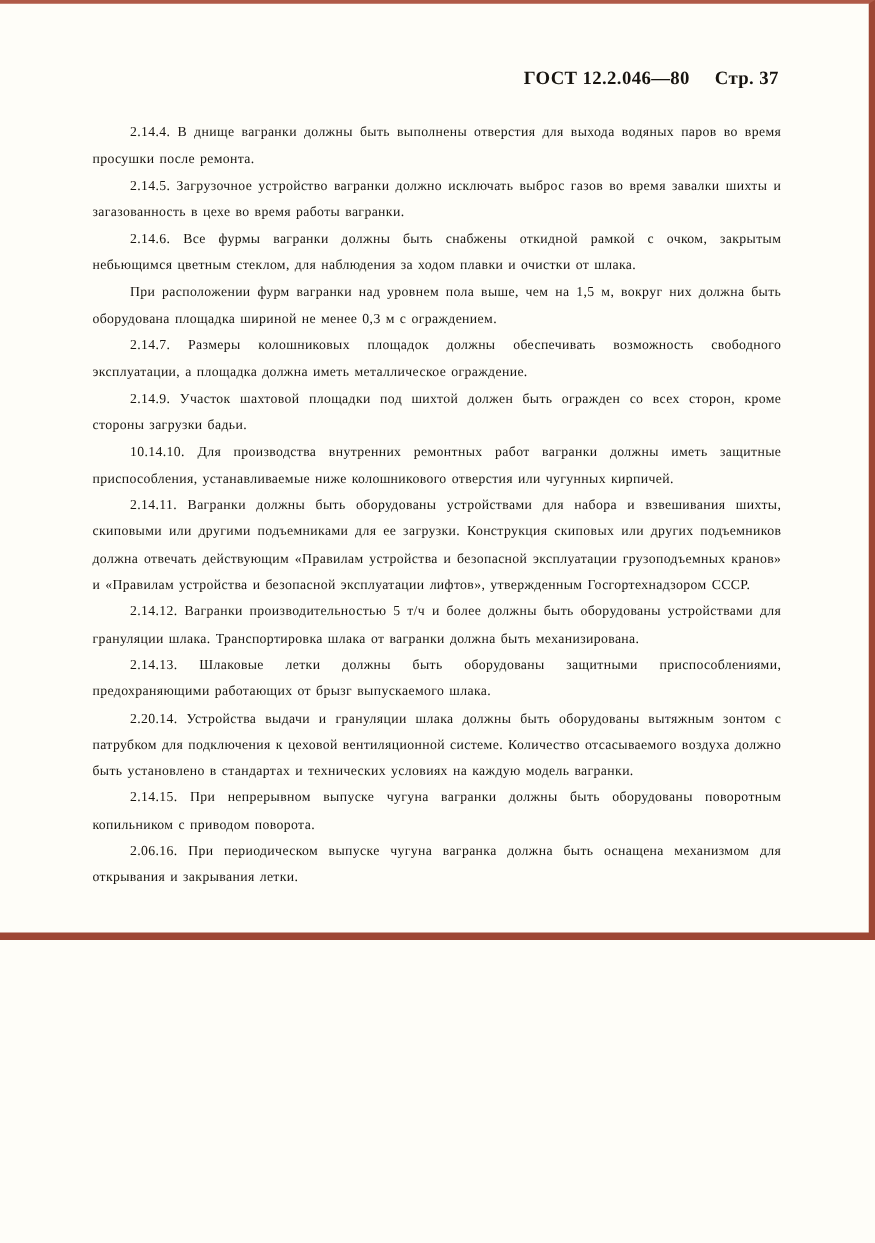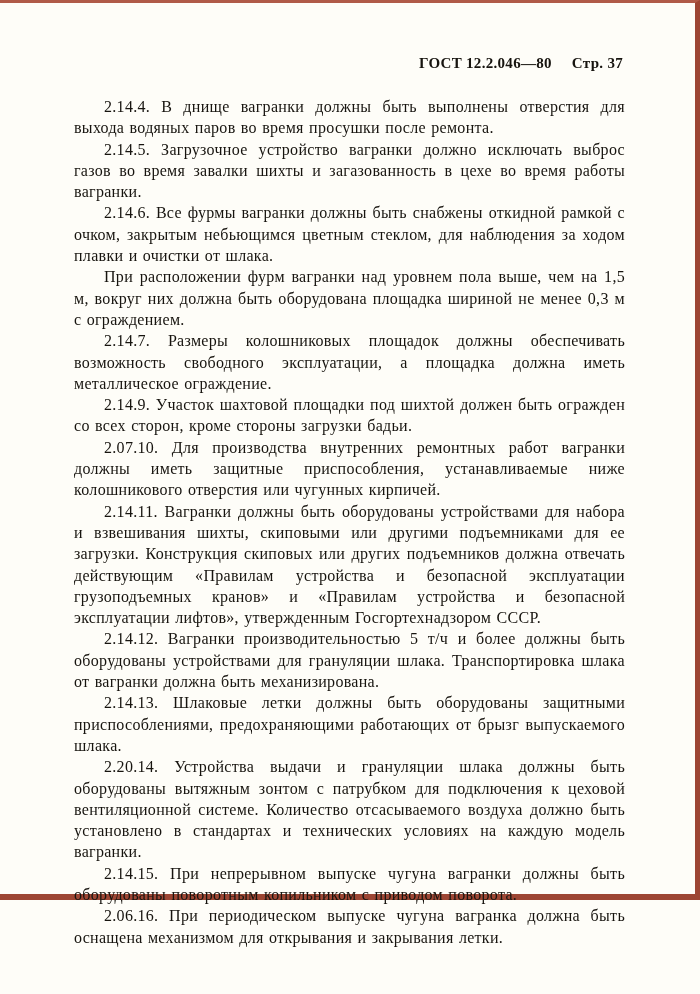--- a/index.html
+++ b/index.html
@@ -10,21 +10,21 @@
     width: 700px;
     height: 994px;
     overflow: hidden;
     background: #fefdf8;
     font-family: "Liberation Serif", "DejaVu Serif", serif;
     color: #17140f;
   }
   .page {
     box-sizing: border-box;
     width: 700px;
-    height: 900px;
+    height: 752px;
     padding: 52px 70px 20px 74px;
     background: #fefdf8;
     border-top: 3px solid #b05a48;
     border-right: 5px solid #9d4634;
     border-bottom: 6px solid #9d4634;
   }
   .page-header {
     text-align: right;
     font-weight: bold;
     font-size: 15px;
@@ -33,21 +33,21 @@
     padding-right: 2px;
     white-space: nowrap;
   }
   .page-header .doc-num {
     margin-right: 20px;
   }
   .content p {
     margin: 0;
     text-indent: 30px;
     text-align: justify;
-    font-size: 16px;
+    font-size: 11px;
     line-height: 21.3px;
     letter-spacing: 0.3px;
     word-spacing: 1px;
   }
 </style>
 </head>
 <body>
 
 <div class="page">
 
@@ -55,21 +55,21 @@
     <span class="doc-num">ГОСТ 12.2.046—80</span><span class="page-num">Стр. 37</span>
   </div>
 
   <div class="content">
     <p>2.14.4. В днище вагранки должны быть выполнены отверстия для выхода водяных паров во время просушки после ремонта.</p>
     <p>2.14.5. Загрузочное устройство вагранки должно исключать выброс газов во время завалки шихты и загазованность в цехе во время работы вагранки.</p>
     <p>2.14.6. Все фурмы вагранки должны быть снабжены откидной рамкой с очком, закрытым небьющимся цветным стеклом, для наблюдения за ходом плавки и очистки от шлака.</p>
     <p>При расположении фурм вагранки над уровнем пола выше, чем на 1,5 м, вокруг них должна быть оборудована площадка шириной не менее 0,3 м с ограждением.</p>
     <p>2.14.7. Размеры колошниковых площадок должны обеспечивать возможность свободного эксплуатации, а площадка должна иметь металлическое ограждение.</p>
     <p>2.14.9. Участок шахтовой площадки под шихтой должен быть огражден со всех сторон, кроме стороны загрузки бадьи.</p>
-    <p>2.07.10. Для производства внутренних ремонтных работ вагранки должны иметь защитные приспособления, устанавливаемые ниже колошникового отверстия или чугунных кирпичей.</p>
+    <p>10.14.10. Для производства внутренних ремонтных работ вагранки должны иметь защитные приспособления, устанавливаемые ниже колошникового отверстия или чугунных кирпичей.</p>
     <p>2.14.11. Вагранки должны быть оборудованы устройствами для набора и взвешивания шихты, скиповыми или другими подъемниками для ее загрузки. Конструкция скиповых или других подъемников должна отвечать действующим «Правилам устройства и безопасной эксплуатации грузоподъемных кранов» и «Правилам устройства и безопасной эксплуатации лифтов», утвержденным Госгортехнадзором СССР.</p>
     <p>2.14.12. Вагранки производительностью 5 т/ч и более должны быть оборудованы устройствами для грануляции шлака. Транспортировка шлака от вагранки должна быть механизирована.</p>
     <p>2.14.13. Шлаковые летки должны быть оборудованы защитными приспособлениями, предохраняющими работающих от брызг выпускаемого шлака.</p>
     <p>2.20.14. Устройства выдачи и грануляции шлака должны быть оборудованы вытяжным зонтом с патрубком для подключения к цеховой вентиляционной системе. Количество отсасываемого воздуха должно быть установлено в стандартах и технических условиях на каждую модель вагранки.</p>
     <p>2.14.15. При непрерывном выпуске чугуна вагранки должны быть оборудованы поворотным копильником с приводом поворота.</p>
     <p>2.06.16. При периодическом выпуске чугуна вагранка должна быть оснащена механизмом для открывания и закрывания летки.</p>
   </div>
 
 </div>
 

